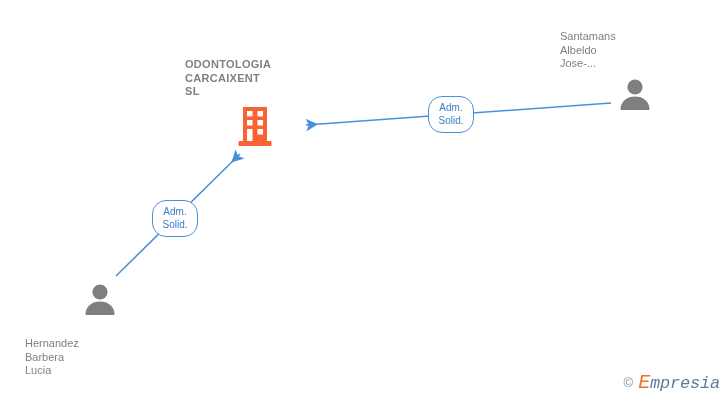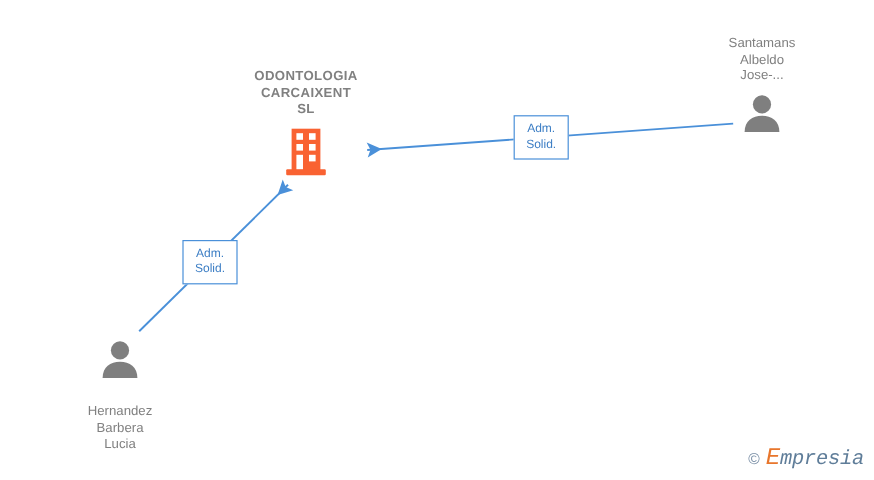--- a/index.html
+++ b/index.html
@@ -22,42 +22,41 @@
     width: 728px;
     height: 400px;
   }
 
   
   .company-node {
     position: absolute;
     left: 185px;
     top: 58px;
     width: 140px;
-    text-align: center;
+    text-align: left;
   }
   .company-label {
     font-size: 11px;
     font-weight: bold;
     color: #808080;
     line-height: 13.5px;
     letter-spacing: 0.3px;
     white-space: pre-line;
   }
   .company-icon {
     margin: 8px auto 0 auto;
     width: 34px;
     height: 40px;
     display: block;
   }
 
   
   .person-node {
     position: absolute;
     width: 150px;
-    text-align: center;
   }
   .person-node.top-right {
     left: 560px;
     top: 30px;
   }
   .person-node.bottom-left {
     left: 25px;
     top: 282px;
   }
   .person-label {
@@ -73,21 +72,21 @@
     height: 34px;
   }
   .person-node.top-right .person-icon { margin-top: 6px; }
   .person-node.bottom-left .person-label { margin-top: 21px; }
 
   
   .edge-label {
     position: absolute;
     box-sizing: border-box;
     border: 1px solid #4a90d9;
-    border-radius: 0;
+    border-radius: 14px;
     background: #ffffff;
     color: #3b7dc4;
     font-size: 10px;
     line-height: 13px;
     text-align: center;
     padding: 4px 6px 5px 6px;
     white-space: pre-line;
     box-shadow: 0 0 0 0 rgba(0,0,0,0);
   }
   .edge-label.top { left: 428px; top: 96px; width: 46px; }

